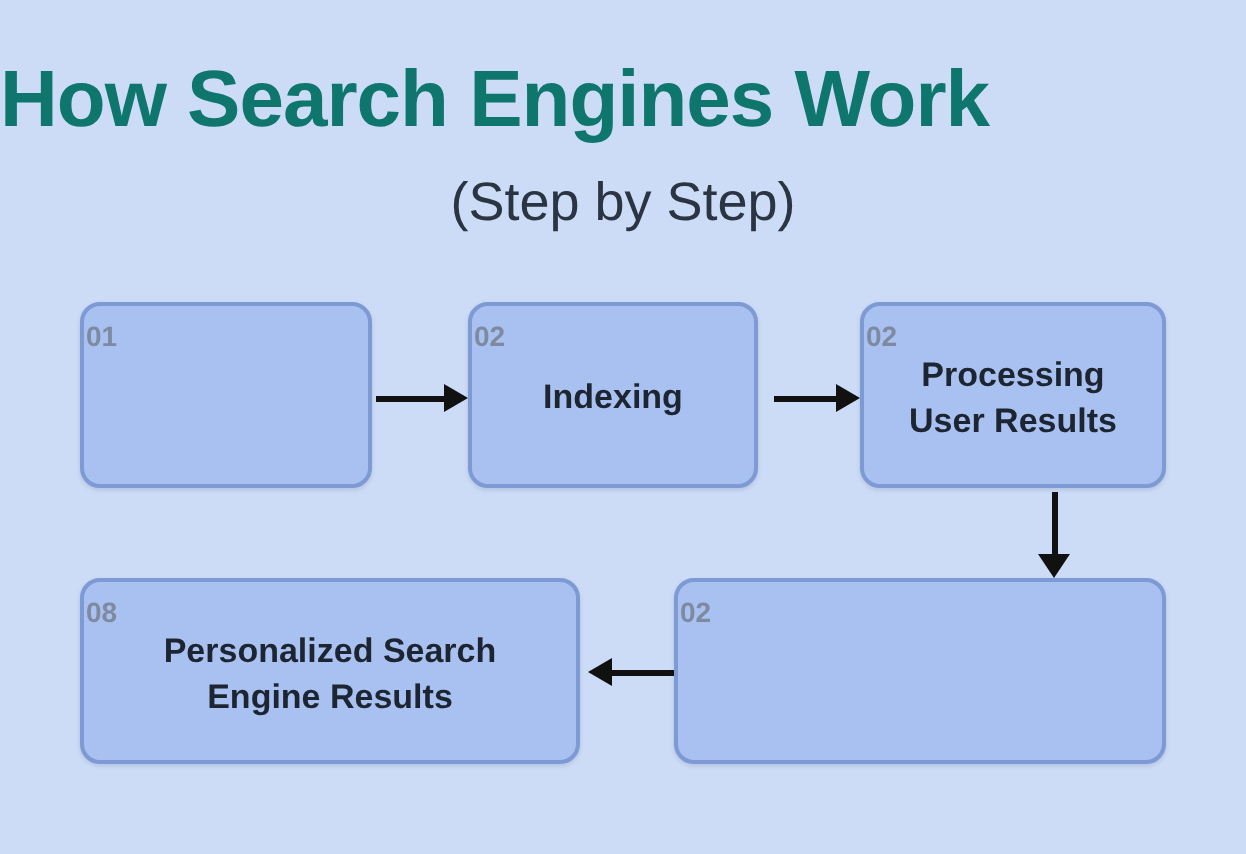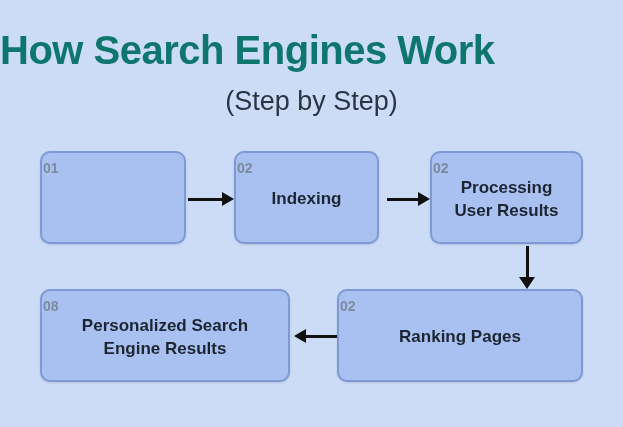--- a/index.html
+++ b/index.html
@@ -119,21 +119,20 @@
     <span class="label">Processing User Results</span>
   </div>
 
   <div class="arrow" id="arrow-3">
     <div class="shaft-v"></div>
     <div class="head-down"></div>
   </div>
 
   <div class="box" id="box-4">
     <span class="num">02</span>
-    <span class="label">Ranking Pages</span>
   </div>
 
   <div class="arrow" id="arrow-4">
     <div class="head-left"></div>
     <div class="shaft-h"></div>
   </div>
 
   <div class="box" id="box-5">
     <span class="num">08</span>
     <span class="label">Personalized Search Engine Results</span>

